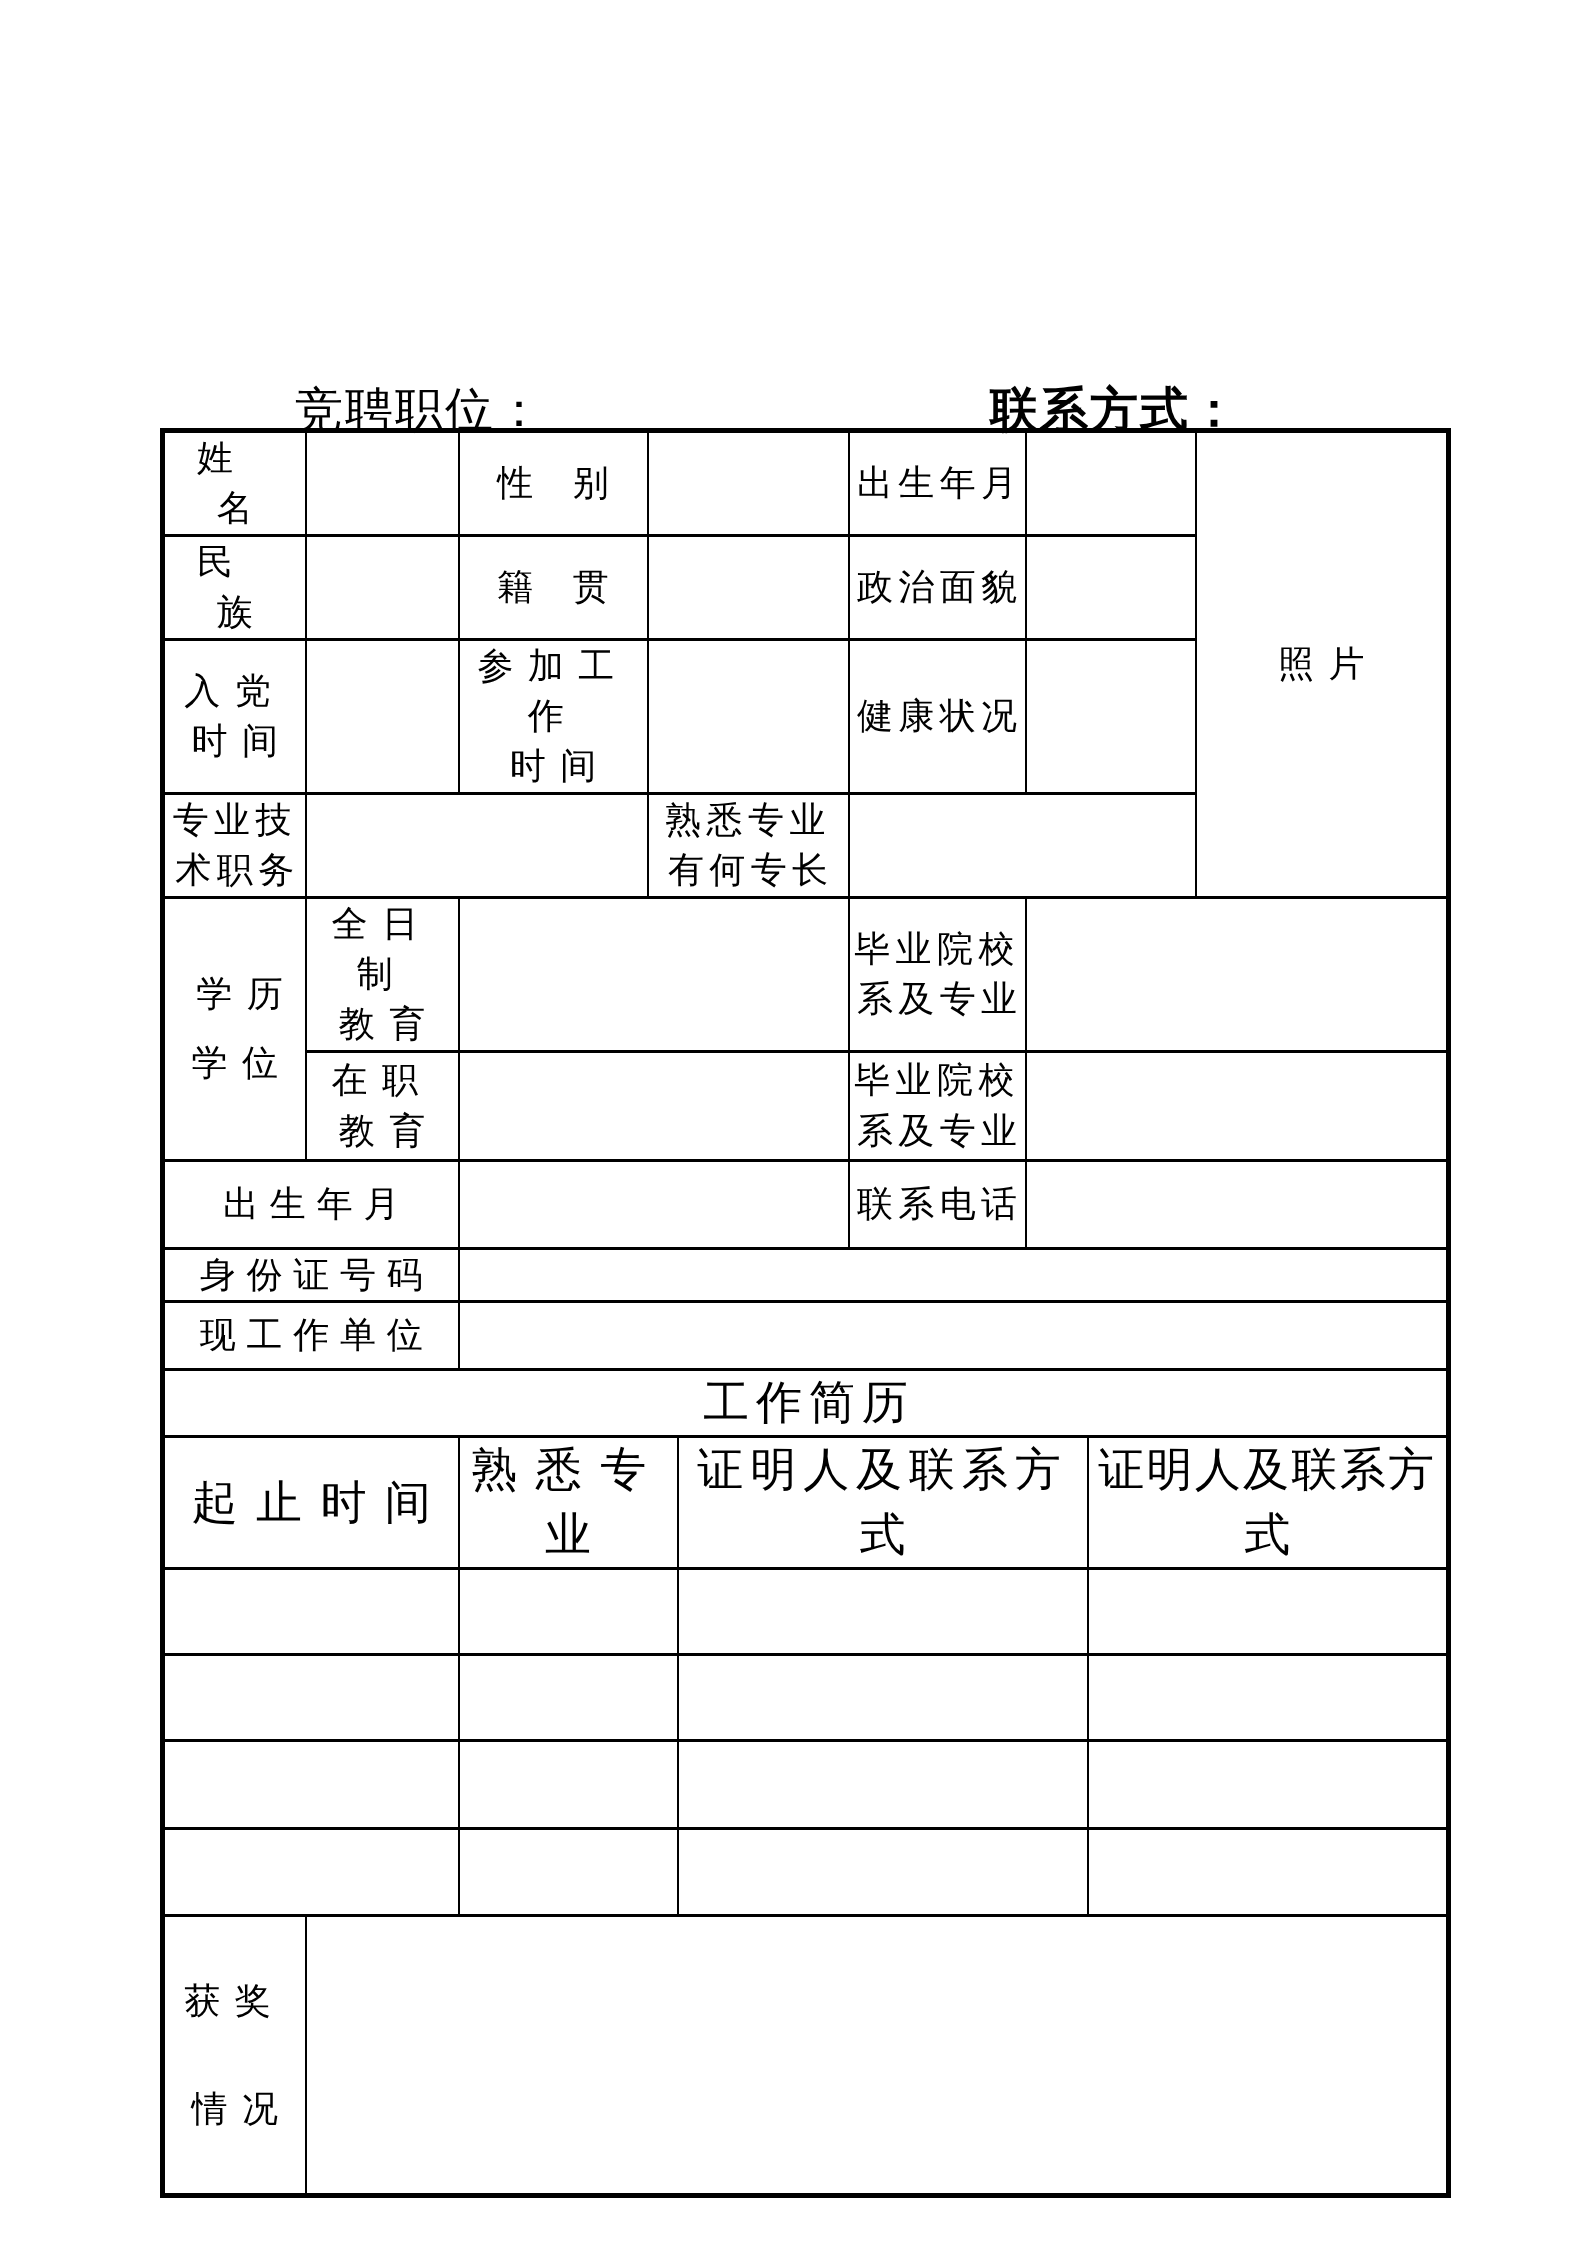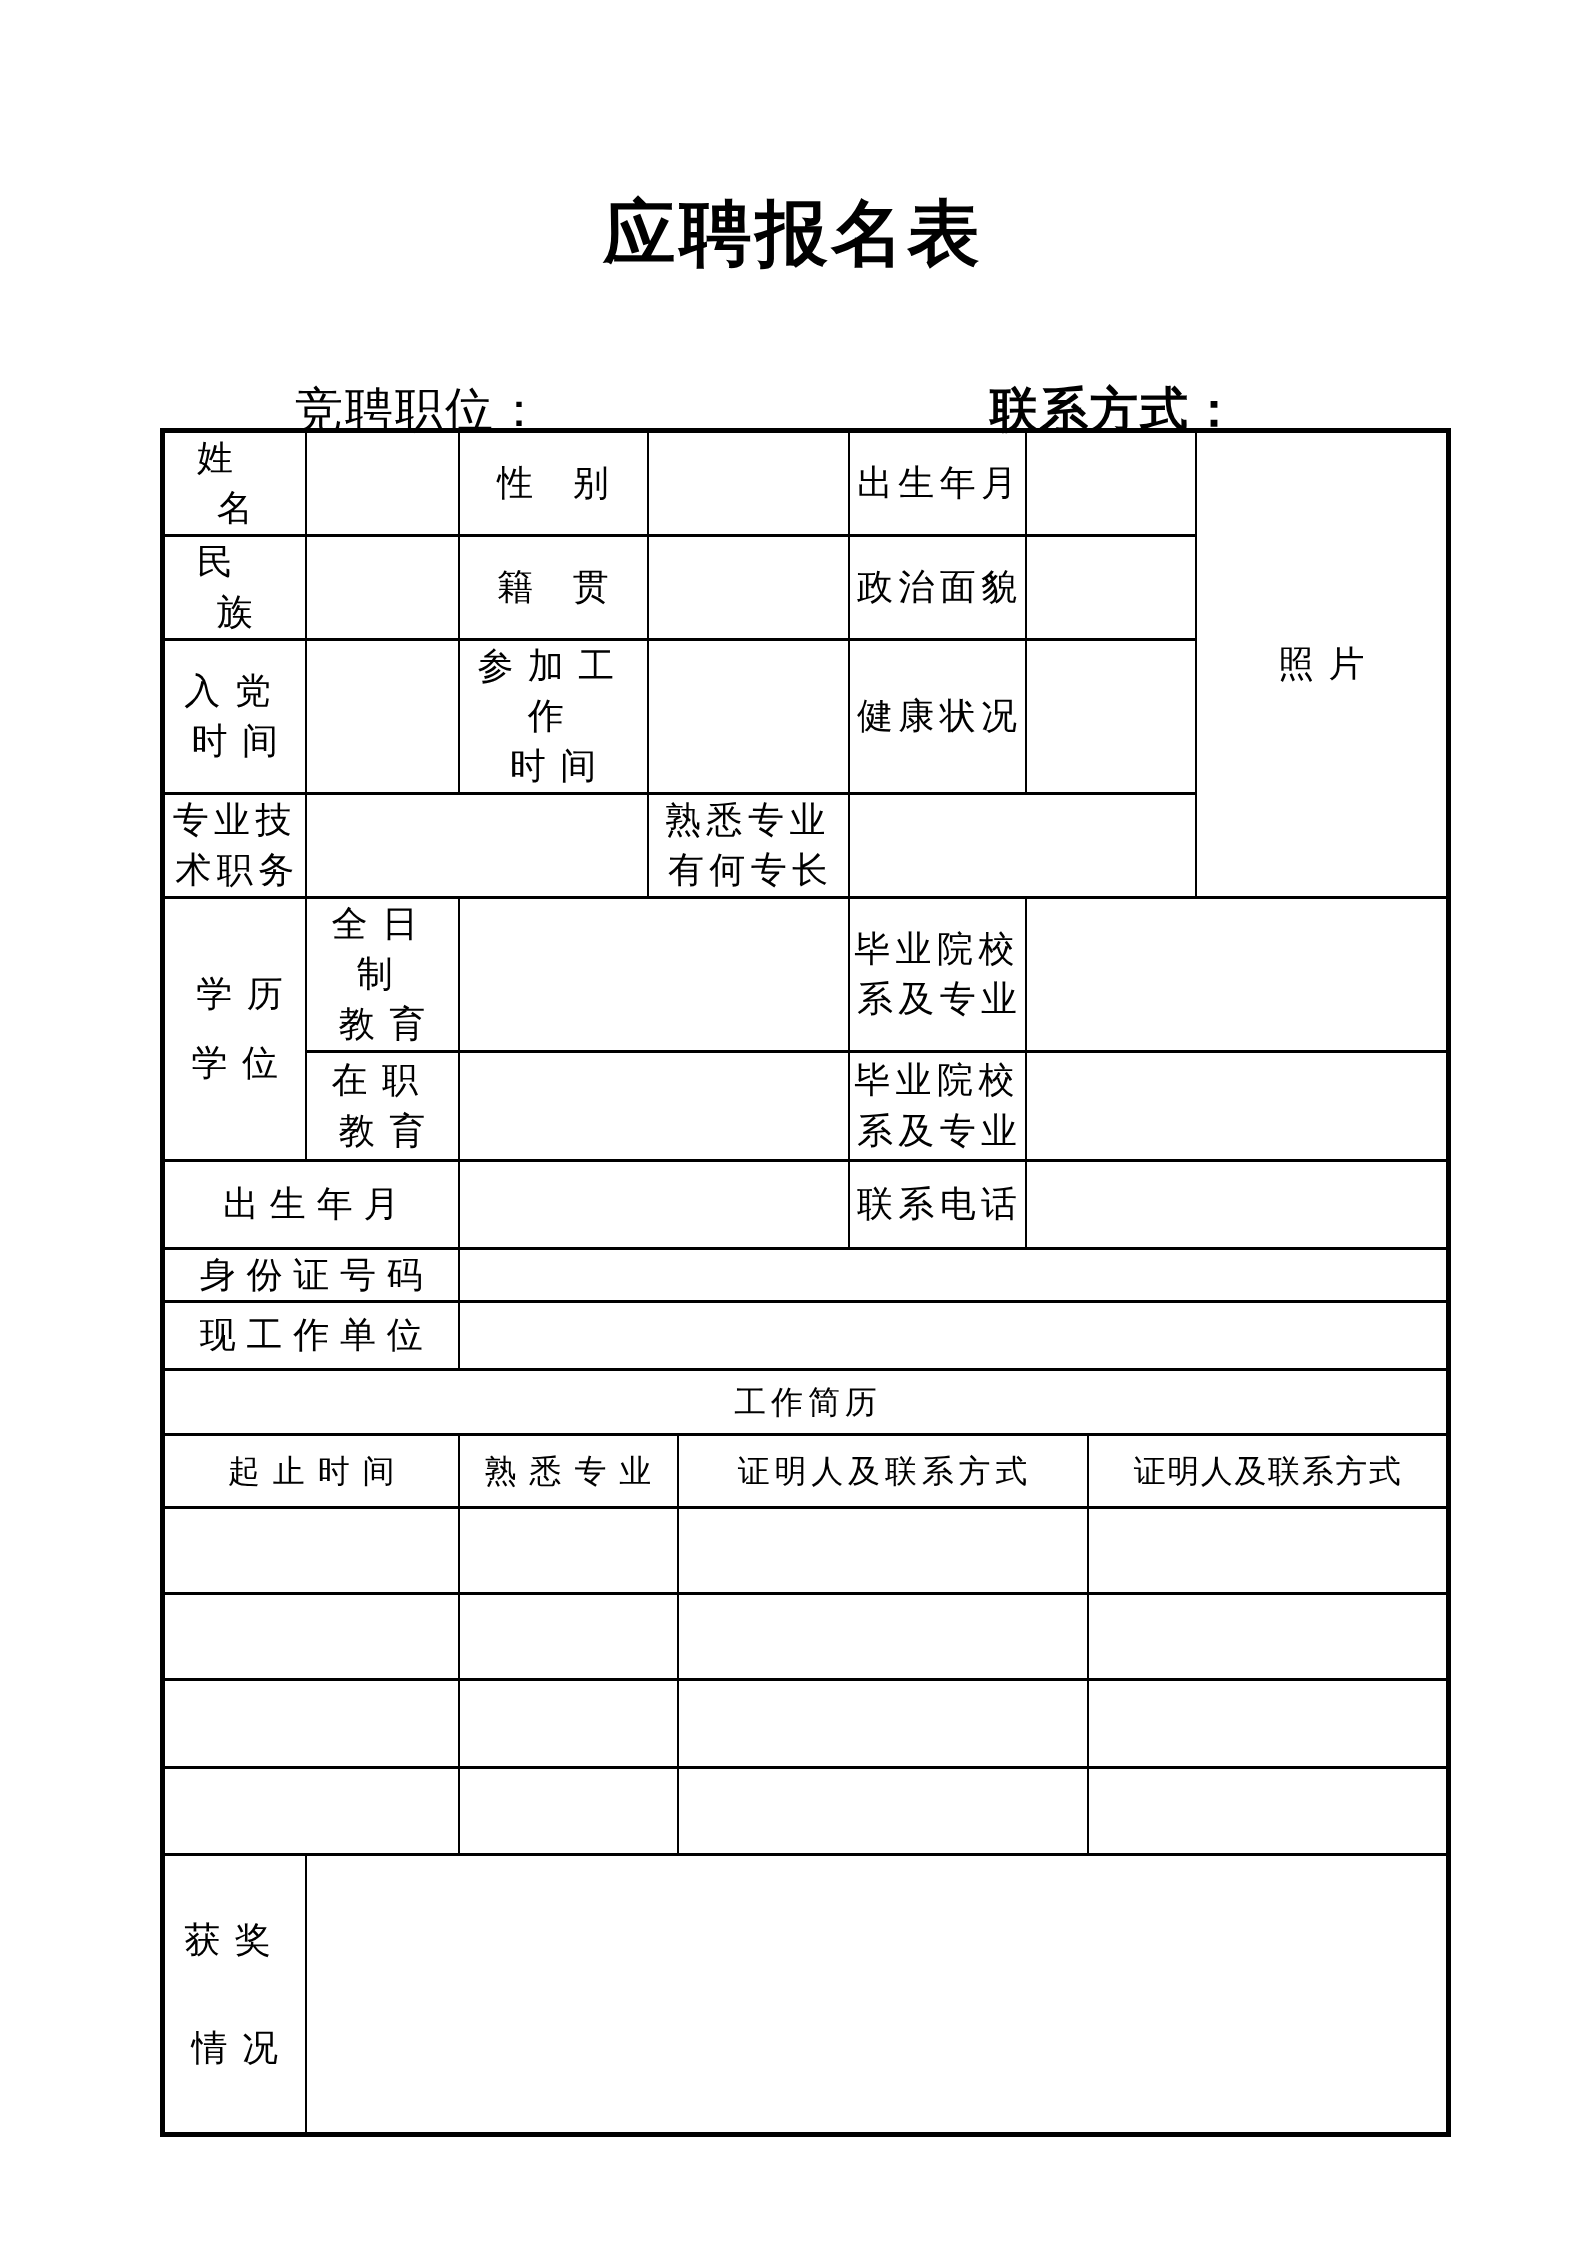--- a/index.html
+++ b/index.html
@@ -33,28 +33,27 @@
     overflow:hidden;
   }
   .lbl { white-space:pre-line; }
   .ls-a { letter-spacing:1.1em; margin-right:-1.1em; }
   .ls-b { letter-spacing:0.4em;  margin-right:-0.4em; }
   .ls-c { letter-spacing:0.15em; margin-right:-0.15em; }
   .ls-d { letter-spacing:0.3em;  margin-right:-0.3em; }
   .ls-e { letter-spacing:0.05em; margin-right:-0.05em;text-align:center; }
   .lh-tall  { line-height:1.9;margin-left:24px; }
   .lh-xtall { line-height:3.0; }
-  .big { font-size:32px; }
+  .big { font-size:46px; }
 </style>
 </head>
 <body>
 
 <div class="page">
 
-  <div class="doc-title">应聘报名表</div>
 
   <div class="top-label pos-label">竞聘职位：</div>
   <div class="top-label contact-label">联系方式：</div>
 
   <table class="form">
     <colgroup>
       <col style="width:143px">
         <col style="width:153px">
         <col style="width:189px">
       <col style="width:30px">

